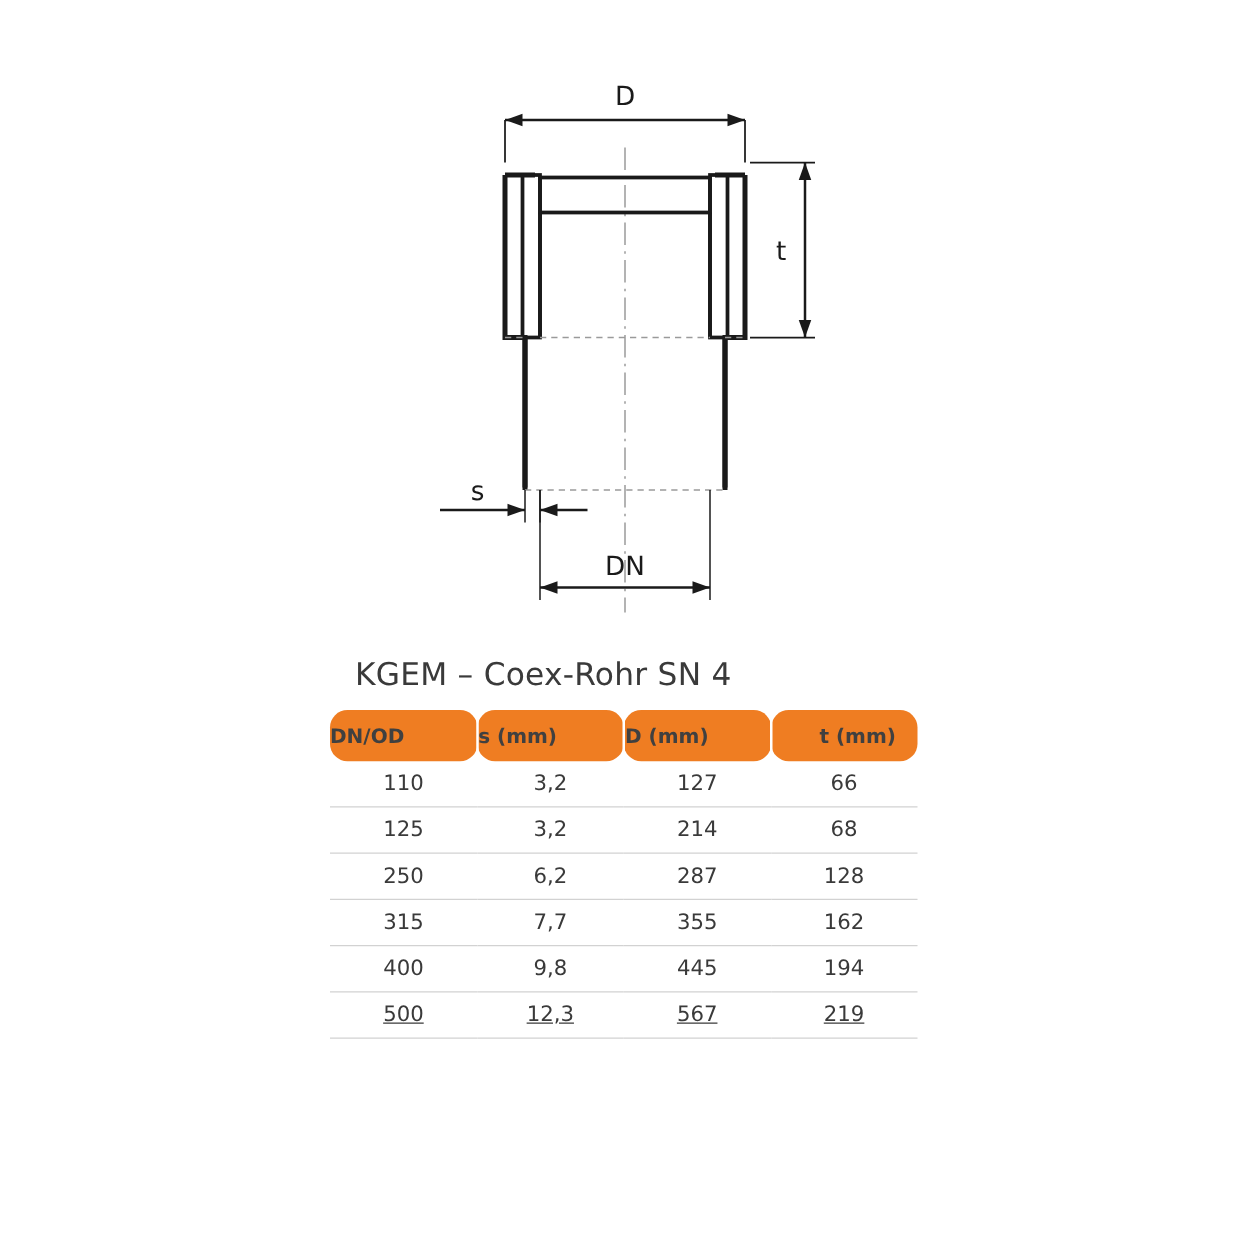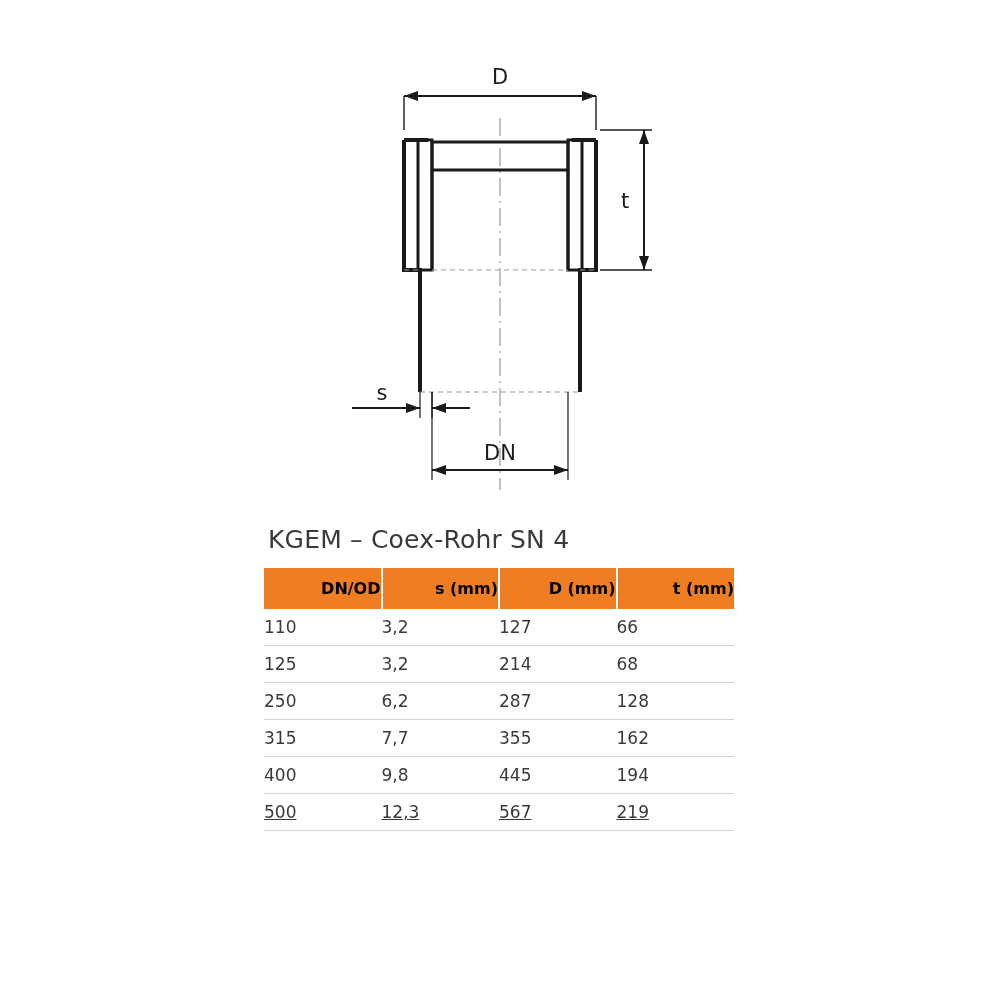--- a/index.html
+++ b/index.html
@@ -34,42 +34,43 @@
   #table-block {
     position: absolute;
     left: 264px;
     top: 525px;
     width: 470px;
   }
   #table-title {
     font-size: 25px;
     color: #3a3a3a;
     letter-spacing: 0.2px;
-    margin: 0 0 14px 4px;
+    margin: 0 0 14px 20px;
     white-space: nowrap;
   }
   table.spec {
     border-collapse: collapse;
     width: 470px;
     table-layout: fixed;
   }
   table.spec th {
     background: #ef7d22;
-    color: #000000;
+    color: #404040;
     font-size: 16px;
     font-weight: bold;
     padding: 11px 0;
-    text-align: right;
+    text-align: left;
     border-right: 2px solid #ffffff;
+    border-radius: 14px;
   }
   table.spec th:last-child { border-right: none; padding-left: 38px; }
   table.spec td {
     font-size: 17px;
     color: #3a3a3a;
-    text-align: left;
+    text-align: center;
     padding: 8px 0;
     border-bottom: 1px solid #d2d2d2;
   }
   table.spec tr.row:last-child td {
     border-bottom: 1px solid #d2d2d2;
     text-decoration: underline;
   }
   .dim-label {
     font-size: 21px;
     fill: #1a1a1a;

